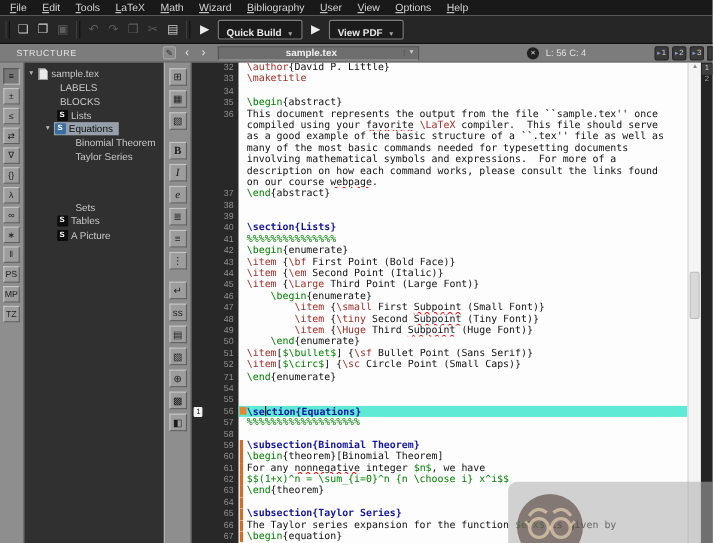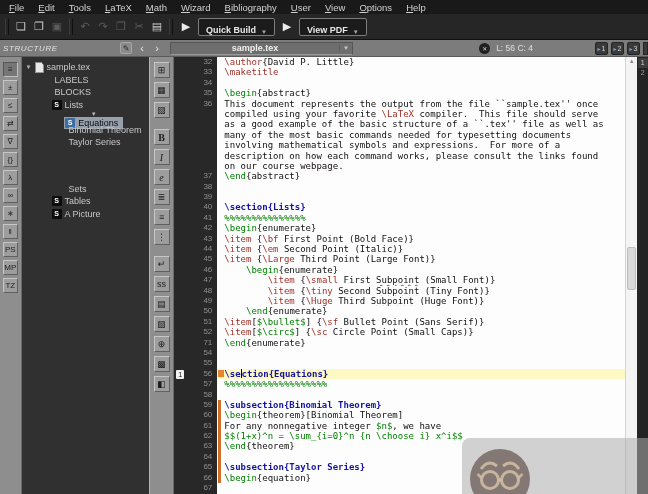--- a/index.html
+++ b/index.html
@@ -22,21 +22,21 @@
   .tbtn.dim { color:#5c5c5c; }
   .runbtn { color:#ececec; font-size:11px; width:16px; text-align:center; margin:0 2px; }
   .combo-btn { display:flex; align-items:flex-end; gap:5px; height:18px; padding:0 7px; margin:0 2px;
                background:#1b1b1b; border:1px solid #7d7d7d; border-radius:2px;
                color:#e8e8e8; font-size:9px; font-weight:bold; }
   .combo-btn .arr { font-size:6px; color:#a8a8a8; }
 
   
   #bar3 { position:absolute; left:0; top:40px; width:648px; height:17px; background:#7c7c7c;
           display:flex; align-items:center; border-bottom:1px solid #5a5a5a; font-size:8px; }
-  #structure-label { width:120px; padding-left:3px; color:#e3e3e3; letter-spacing:.6px; font-size:8px;font-style:italic; }
+  #structure-label { width:148px; padding-left:15px; color:#e3e3e3; letter-spacing:.6px; font-size:8px; }
   .mini-icon-btn { width:12px; height:12px; display:flex; align-items:center; justify-content:center;
                    background:#8a8a8a; border:1px solid #a6a6a6; border-radius:2px;
                    color:#2b2b2b; font-size:8px; margin-right:4px; }
   .navchev { color:#e6e6e6; font-size:11px; width:12px; text-align:center; margin-right:3px; }
   #doc-combo { width:183px; height:13px; background:#6e6e6e; border:1px solid #565656;
                border-bottom-color:#9a9a9a; display:flex; align-items:center; margin-left:4px; }
   #doc-combo .doc-name { flex:1; text-align:center; color:#f0f0f0; font-weight:bold; font-size:9px; }
   #doc-combo .arr { color:#c9c9c9; font-size:6px; padding:0 3px; border-left:1px solid #5d5d5d; }
   #stop-btn { margin-left:auto; width:11px; height:11px; border-radius:50%; background:#202020;
               color:#dcdcdc; font-size:6px; display:flex; align-items:center; justify-content:center; }
@@ -81,21 +81,21 @@
 
   #gutter { width:44px; background:#282828; }
   .grow { height:10.405px; line-height:10.4px; text-align:right; padding-right:5px;
           color:#8f8f8f; font-size:8px; position:relative; font-family:"Liberation Sans",sans-serif; }
   .bm-box { position:absolute; left:2px; top:1px; width:8px; height:9px; background:#f2f2f2;
             color:#111; font-size:7px; line-height:9px; text-align:center; border-radius:1px; }
 
   #editor { width:417px; background:#fdfdfd; position:relative;
             font-family:"DejaVu Sans Mono", monospace; font-size:9px; }
   .erow { height:10.405px; line-height:10.4px; white-space:pre; padding-left:7px; position:relative; overflow:hidden; }
-  .erow.cur { background:#fef9c3; }
+  .erow.cur { background:#5eead4; }
   .mark-sq { position:absolute; left:1px; top:1px; width:6px; height:7px; background:#e5862e; }
   .mark-ln { position:absolute; left:1px; top:0; width:3px; height:100%; background:#cc6f2a; }
   .seg-c { color:#a03028; }
   .seg-b { color:#1414a0; font-weight:bold; }
   .seg-k { color:#008000; }
   .seg-p { color:#101010; }
   .seg-w { color:#101010; text-decoration:underline wavy #e02020 1px; text-underline-offset:1px; }
   .caret { display:inline-block; width:1px; height:9px; background:#000; vertical-align:-1px; }
 
   #vscroll { width:12px; background:#f4f4f4; border-left:1px solid #d4d4d4; position:relative; }
@@ -209,21 +209,21 @@
           <span class="sel-box">
             <span class="tree-label">BLOCKS</span>
           </span>
         </div>
         <div class="tree-row" style="padding-left: 29px;">
           <span class="sel-box">
             <span class="s-icon">S</span>
             <span class="tree-label">Lists</span>
           </span>
         </div>
-        <div class="tree-row selected" style="padding-left: 17px; flex-direction: column;">
+        <div class="tree-row selected" style="padding-left: 17px;">
           <span class="tree-arrow">▼</span>
           <span class="sel-box">
             <span class="s-icon blue">S</span>
             <span class="tree-label">Equations</span>
           </span>
         </div>
         <div class="tree-row" style="padding-left: 43px;">
           <span class="sel-box">
             <span class="tree-label">Binomial Theorem</span>
           </span>
@@ -347,20 +347,21 @@
         <div class="erow cur"><span class="mark-sq"></span><span class="seg-b">\se</span><span class="caret"></span><span class="seg-b">ction{Equations}</span></div>
         <div class="erow"><span class="seg-k">%%%%%%%%%%%%%%%%%%%</span></div>
         <div class="erow"></div>
         <div class="erow"><span class="mark-ln"></span><span class="seg-b">\subsection{Binomial Theorem}</span></div>
         <div class="erow"><span class="mark-ln"></span><span class="seg-k">\begin</span><span class="seg-p">{theorem}[Binomial Theorem]</span></div>
         <div class="erow"><span class="mark-ln"></span><span class="seg-p">For any </span><span class="seg-w">nonnegative</span><span class="seg-p"> integer </span><span class="seg-k">$n$</span><span class="seg-p">, we have</span></div>
         <div class="erow"><span class="mark-ln"></span><span class="seg-k">$$(1+x)^n = \sum_{i=0}^n {n \choose i} x^i$$</span></div>
         <div class="erow"><span class="mark-ln"></span><span class="seg-k">\end</span><span class="seg-p">{theorem}</span></div>
         <div class="erow"><span class="mark-ln"></span></div>
         <div class="erow"><span class="mark-ln"></span><span class="seg-b">\subsection{Taylor Series}</span></div>
+        <div class="erow"><span class="mark-ln"></span><span class="seg-p">The Taylor series expansion for the function </span><span class="seg-k">$e^x$</span><span class="seg-p"> is given by</span></div>
         <div class="erow"><span class="mark-ln"></span><span class="seg-k">\begin</span><span class="seg-p">{equation}</span></div>
       </div>
     <div id="vscroll">
       <div class="up">▲</div>
       <div id="vthumb"></div>
     </div>
     <div id="right-strip">
         <div class="page-num sel">1</div>
         <div class="page-num">2</div>
       </div>

